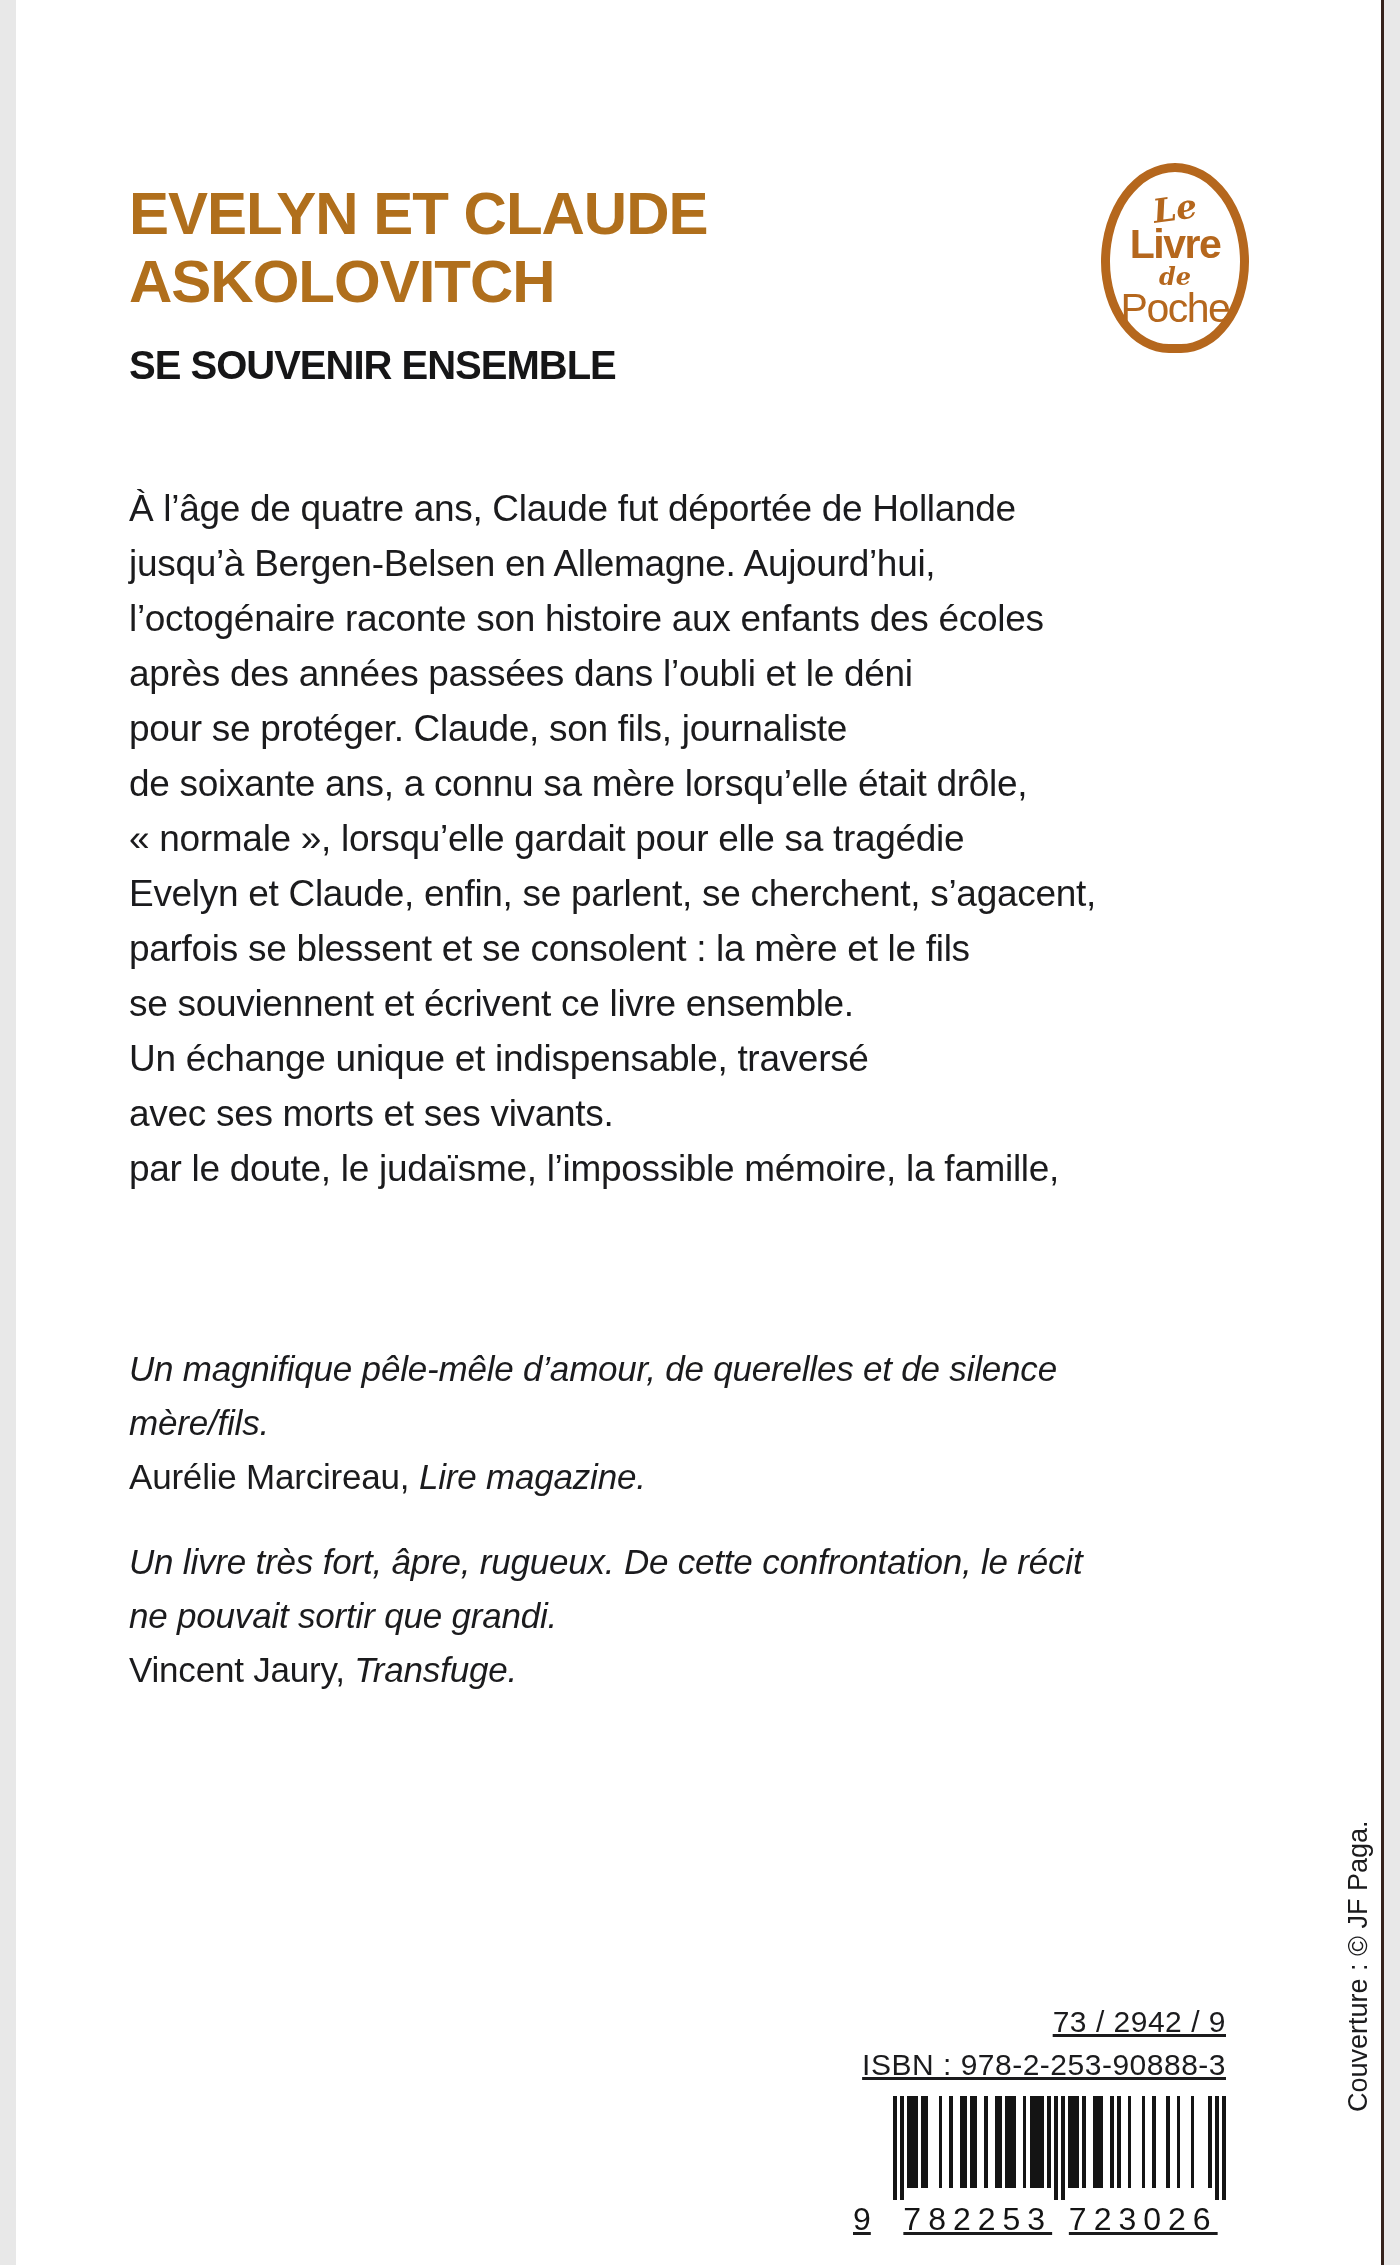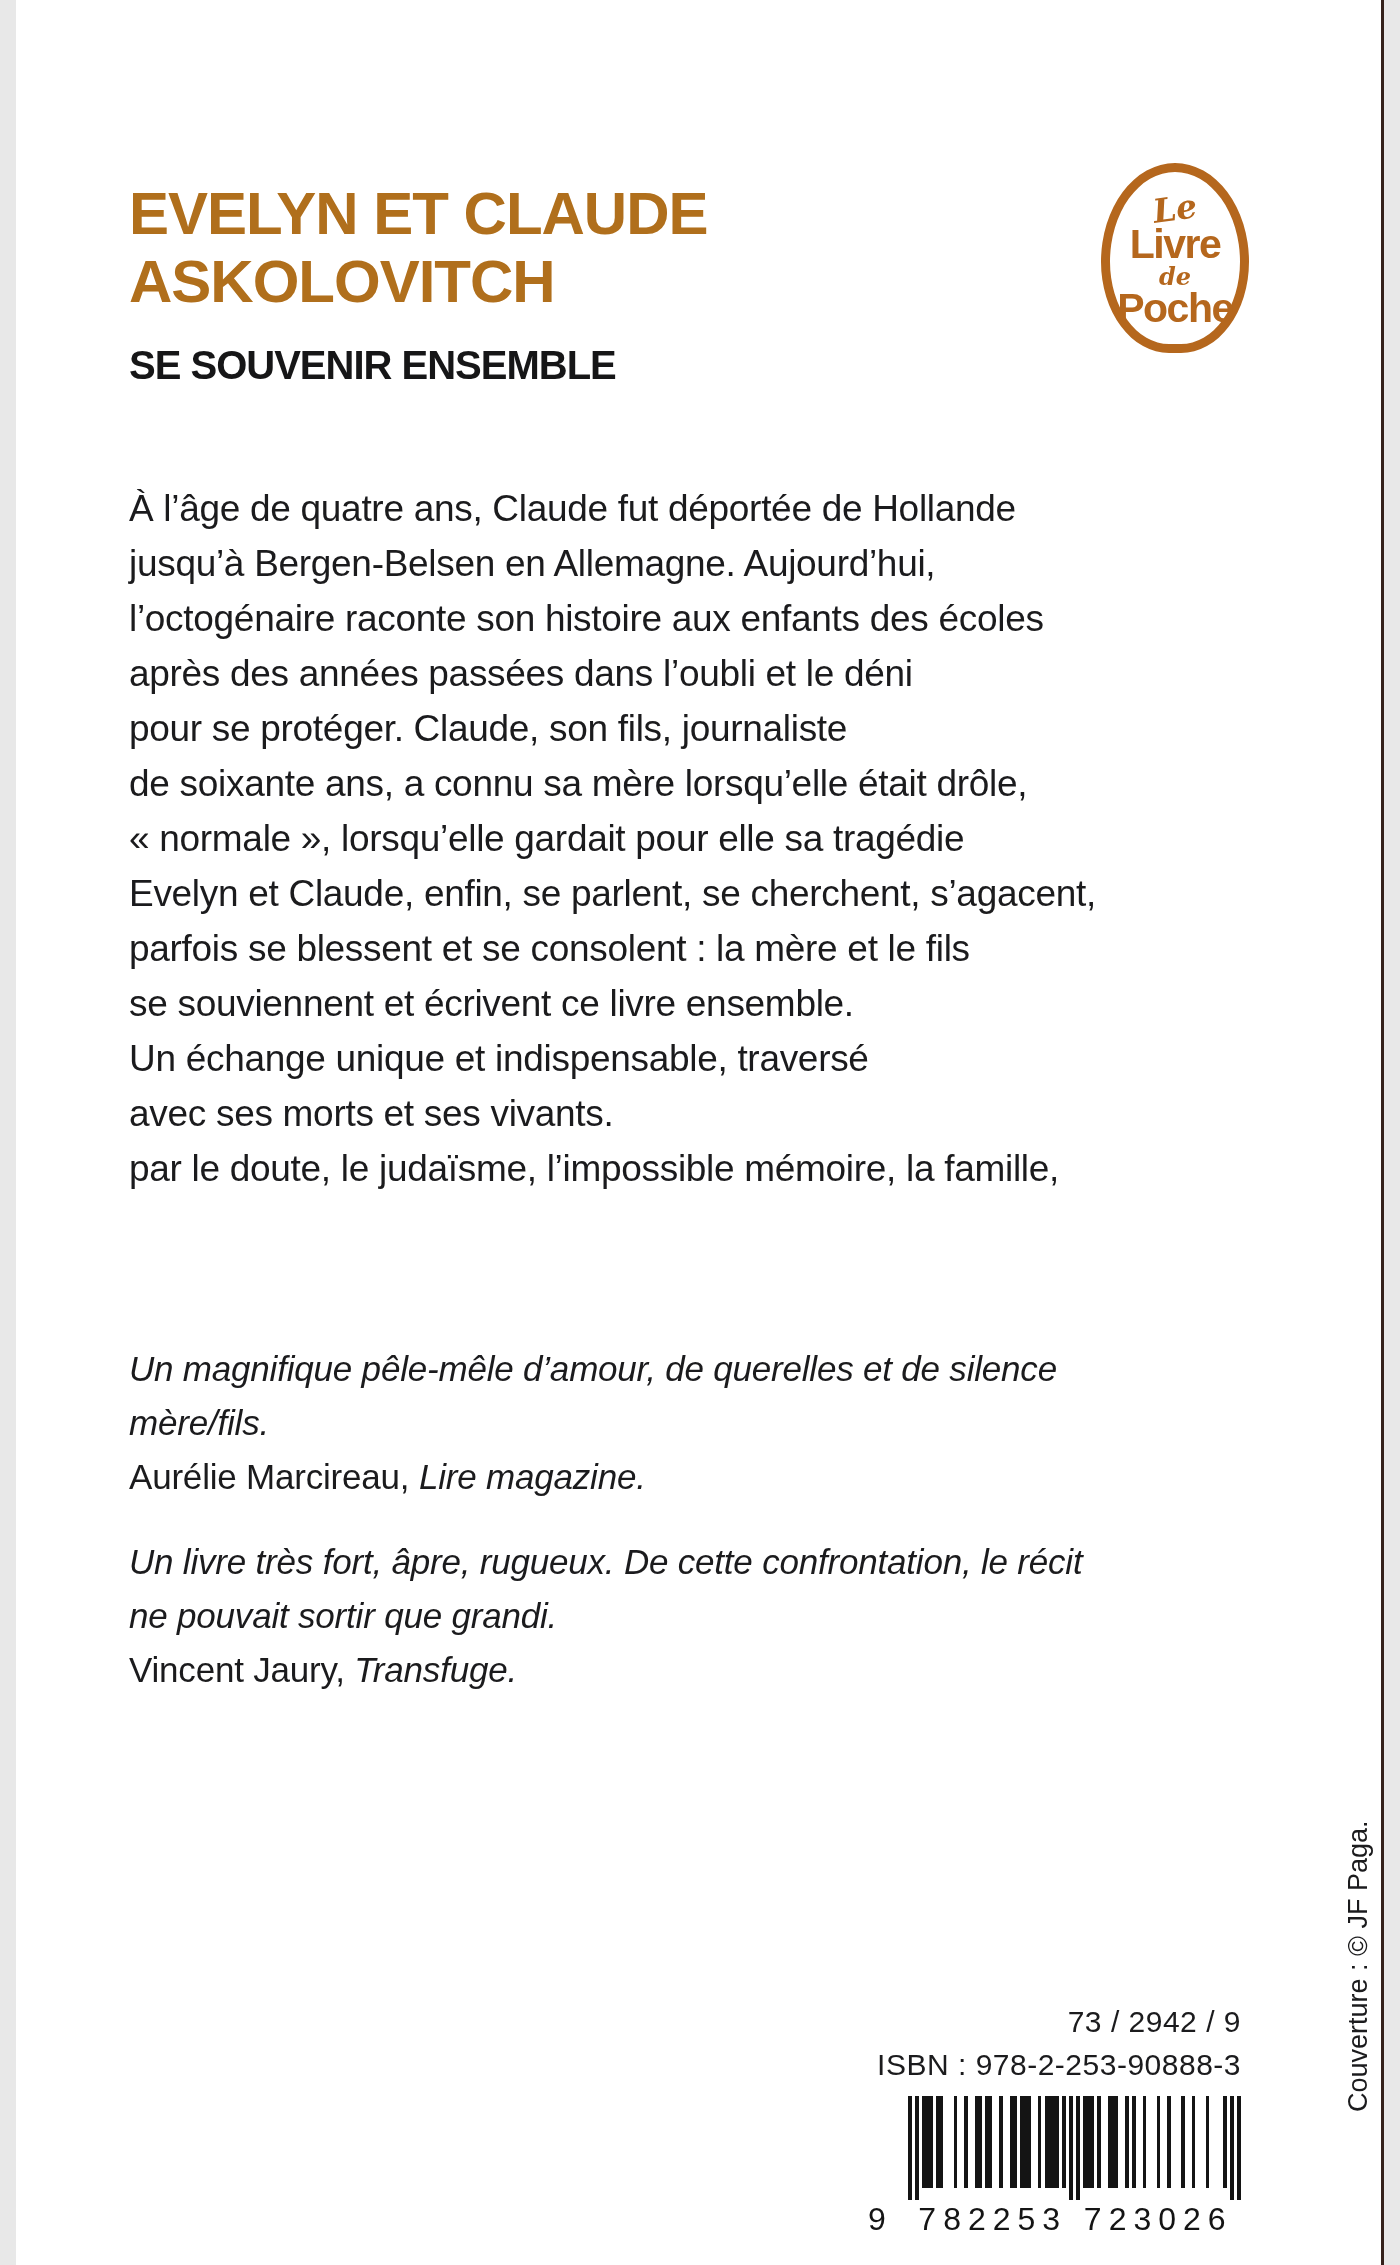--- a/index.html
+++ b/index.html
@@ -45,21 +45,21 @@
   }
   .logo-livre {
     font-size:41px; line-height:41px; font-weight:bold;
     letter-spacing:-1.5px; color:#b5671d;
   }
   .logo-de {
     font-family:"DejaVu Serif", serif; font-style:italic; font-weight:bold;
     font-size:24px; line-height:23px; color:#b5671d;
   }
   .logo-poche {
-    font-size:41px; line-height:41px; font-weight:bold;
+    font-size:41px; line-height:41px; font-weight:normal;
     letter-spacing:-1.5px; color:#b5671d;
   }
 
   
   .synopsis {
     position:absolute; left:113px; top:481px;
     font-size:37px; line-height:55px; letter-spacing:-0.3px;
     color:#1b1b1d;
   }
   .synopsis .tline { white-space:nowrap; }
@@ -70,22 +70,23 @@
     font-size:35px; line-height:54px; letter-spacing:-0.2px;
   }
   .quote-block + .quote-block { margin-top:31px; }
   .quote-text { font-style:italic; }
   .quote-text .tline { white-space:nowrap; }
   .quote-attrib { white-space:nowrap; }
   .attrib-source { font-style:italic; }
 
   
   .footer {
-    position:absolute; right:143px; top:2000px;
+    position:absolute; right:158px; top:2000px;
     text-align:right;
+    text-decoration:underline;
   }
   .print-code { font-size:30px; line-height:43px; letter-spacing:0.5px; }
   .isbn      { font-size:30px; line-height:43px; letter-spacing:0.5px; }
   .barcode   { margin-top:10px; margin-left:auto; width:333px; position:relative; }
   .bars { display:flex; align-items:flex-start; height:104px; }
   .bc-m { width:3.5px; height:92px; flex:none; }
   .bc-bar { background:#141414; }
   .bc-guard.bc-bar { height:104px; }
   .bc-digits {
     position:relative; left:-40px; width:373px;

